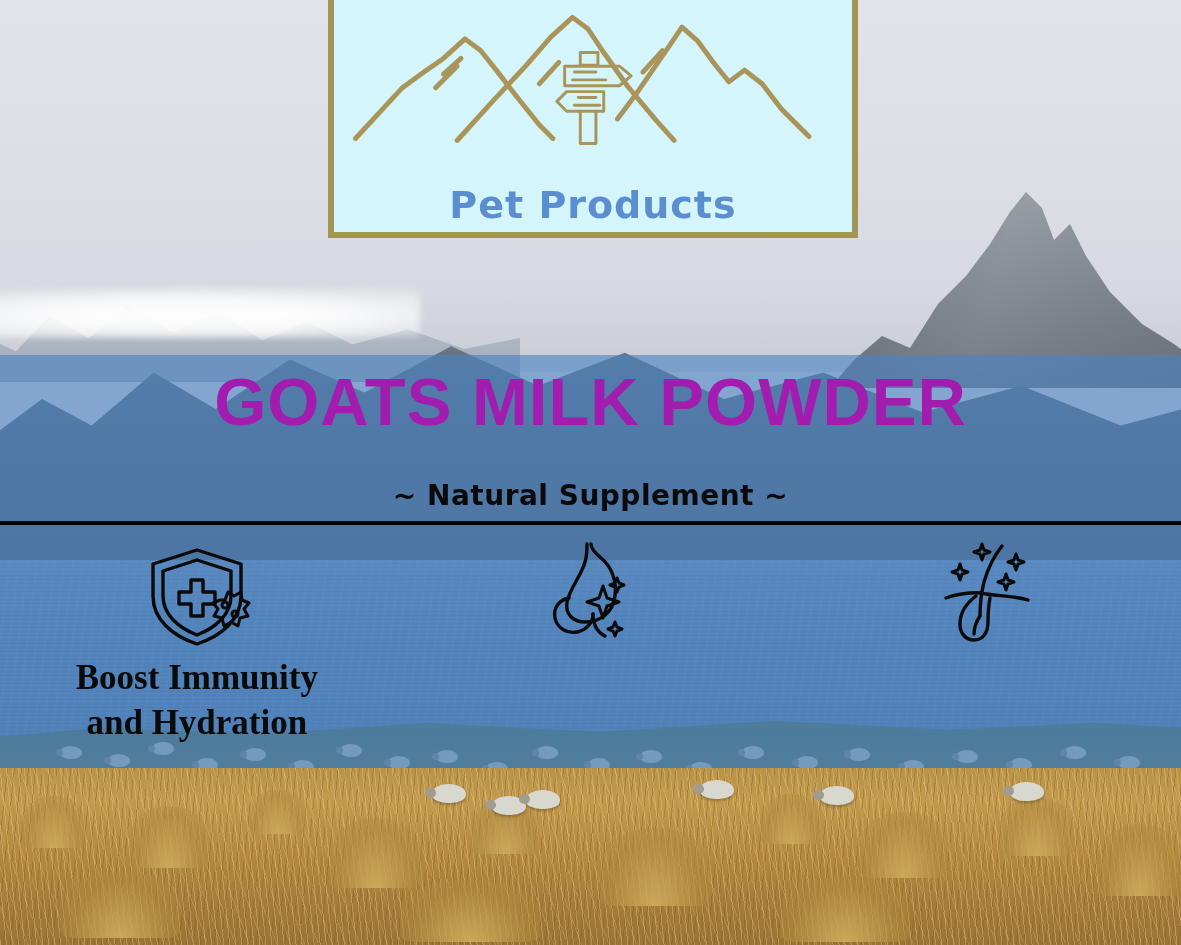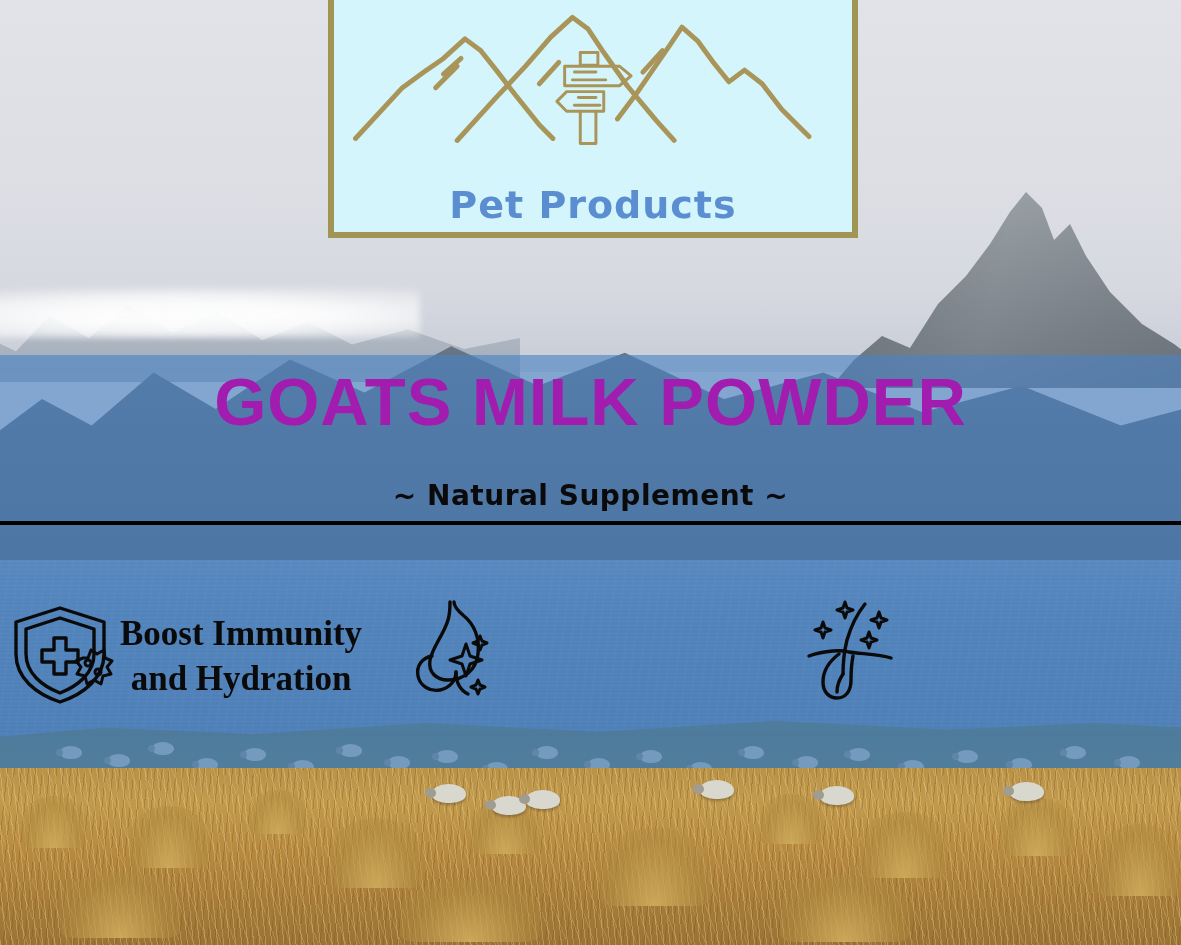--- a/index.html
+++ b/index.html
@@ -195,21 +195,21 @@
   }
 
   
   .benefits {
     position:absolute; left:0; top:536px; width:100%; height:230px;
     display:flex;
   }
   .benefit {
     flex:1 1 0;
     display:flex;
-    flex-direction:row;
+    flex-direction:column;
     align-items:center;
     justify-content:flex-start;
     padding-top:6px;
   }
   .benefit-icon { width:120px; height:108px; display:block; }
   .benefit-text {
     margin-top:6px;
     text-align:center;
     font-family:"Liberation Serif", serif;
     font-weight:700;

